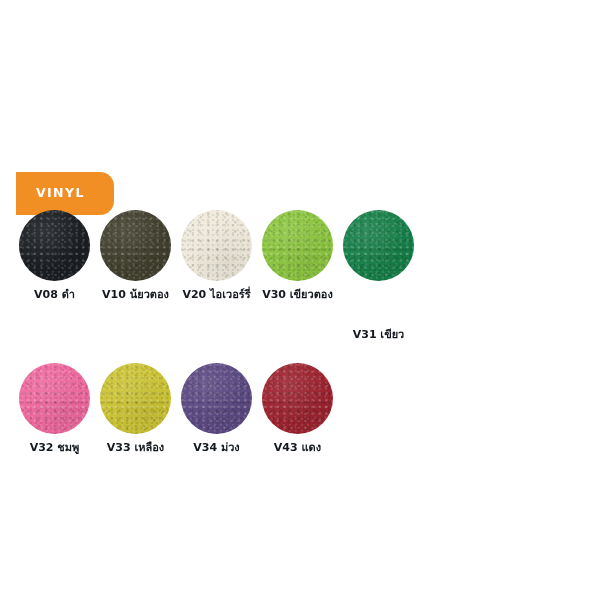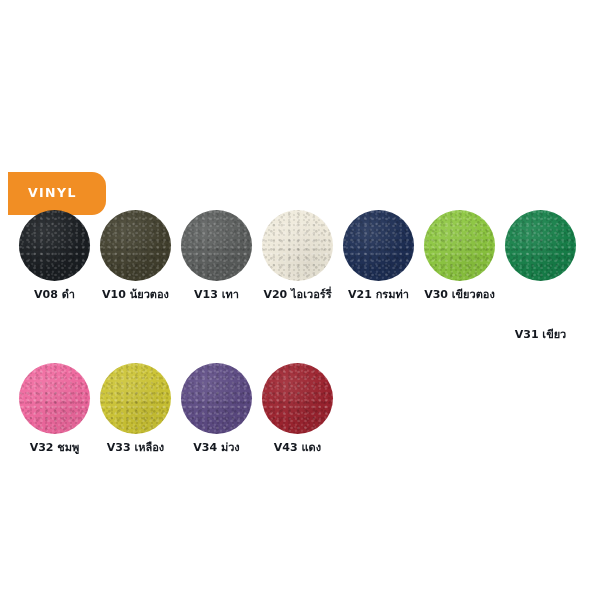--- a/index.html
+++ b/index.html
@@ -19,21 +19,21 @@
     position: absolute;
     left: 0; top: 0;
     width: 600px;
     height: 600px;
     background: #ffffff;
   }
 
   
   #category-tab {
     position: absolute;
-    left: 8px;
+    left: 16px;
     top: 172px;
     height: 43px;
     min-width: 98px;
     background: #f18e24;
     border-top-right-radius: 14px;
     border-bottom-right-radius: 14px;
     display: flex;
     align-items: center;
     box-sizing: border-box;
     padding: 0 22px 0 20px;
@@ -127,30 +127,22 @@
     <div class="swatch-row">
       <div class="swatch-cell">
         <div class="swatch-disc" style="background: rgb(27, 31, 35);"></div>
         <div class="swatch-label" style="color: rgb(20, 24, 31);">V08 ดำ</div>
       </div>
       <div class="swatch-cell">
         <div class="swatch-disc" style="background: rgb(67, 65, 47);"></div>
         <div class="swatch-label" style="color: rgb(20, 24, 31);">V10 น้ยวตอง</div>
       </div>
       <div class="swatch-cell">
-        <div class="swatch-disc" style="background: rgb(92, 95, 94);"></div>
-        <div class="swatch-label" style="color: rgb(20, 24, 31);">V13 เทา</div>
-      </div>
-      <div class="swatch-cell">
         <div class="swatch-disc" style="background: rgb(239, 234, 219);"></div>
         <div class="swatch-label" style="color: rgb(20, 24, 31);">V20 ไอเวอร์รี่</div>
-      </div>
-      <div class="swatch-cell">
-        <div class="swatch-disc" style="background: rgb(30, 47, 85);"></div>
-        <div class="swatch-label" style="color: rgb(20, 24, 31);">V21 กรมท่า</div>
       </div>
       <div class="swatch-cell">
         <div class="swatch-disc" style="background: rgb(140, 198, 63);"></div>
         <div class="swatch-label" style="color: rgb(20, 24, 31);">V30 เขียวตอง</div>
       </div>
       <div class="swatch-cell">
         <div class="swatch-disc" style="background: rgb(23, 129, 74);"></div>
         <div class="swatch-label" style="color: rgb(20, 24, 31); margin-top: 48px;">V31 เขียว</div>
       </div>
     </div>

